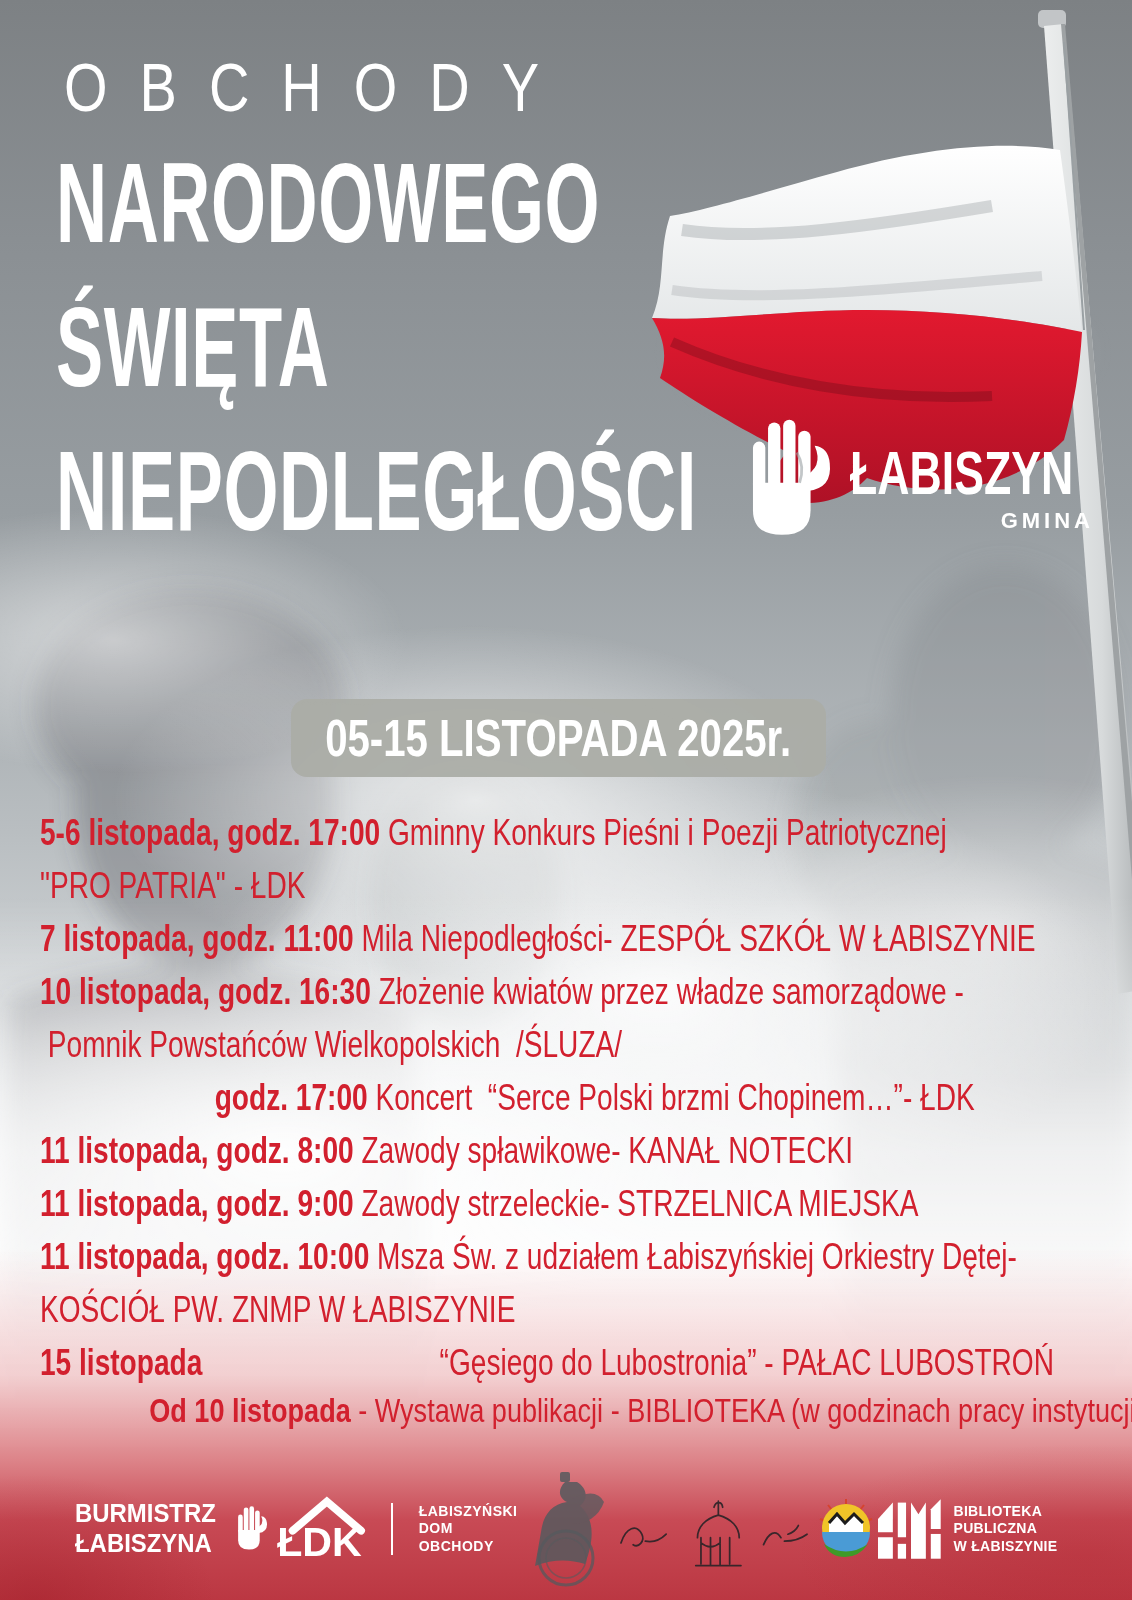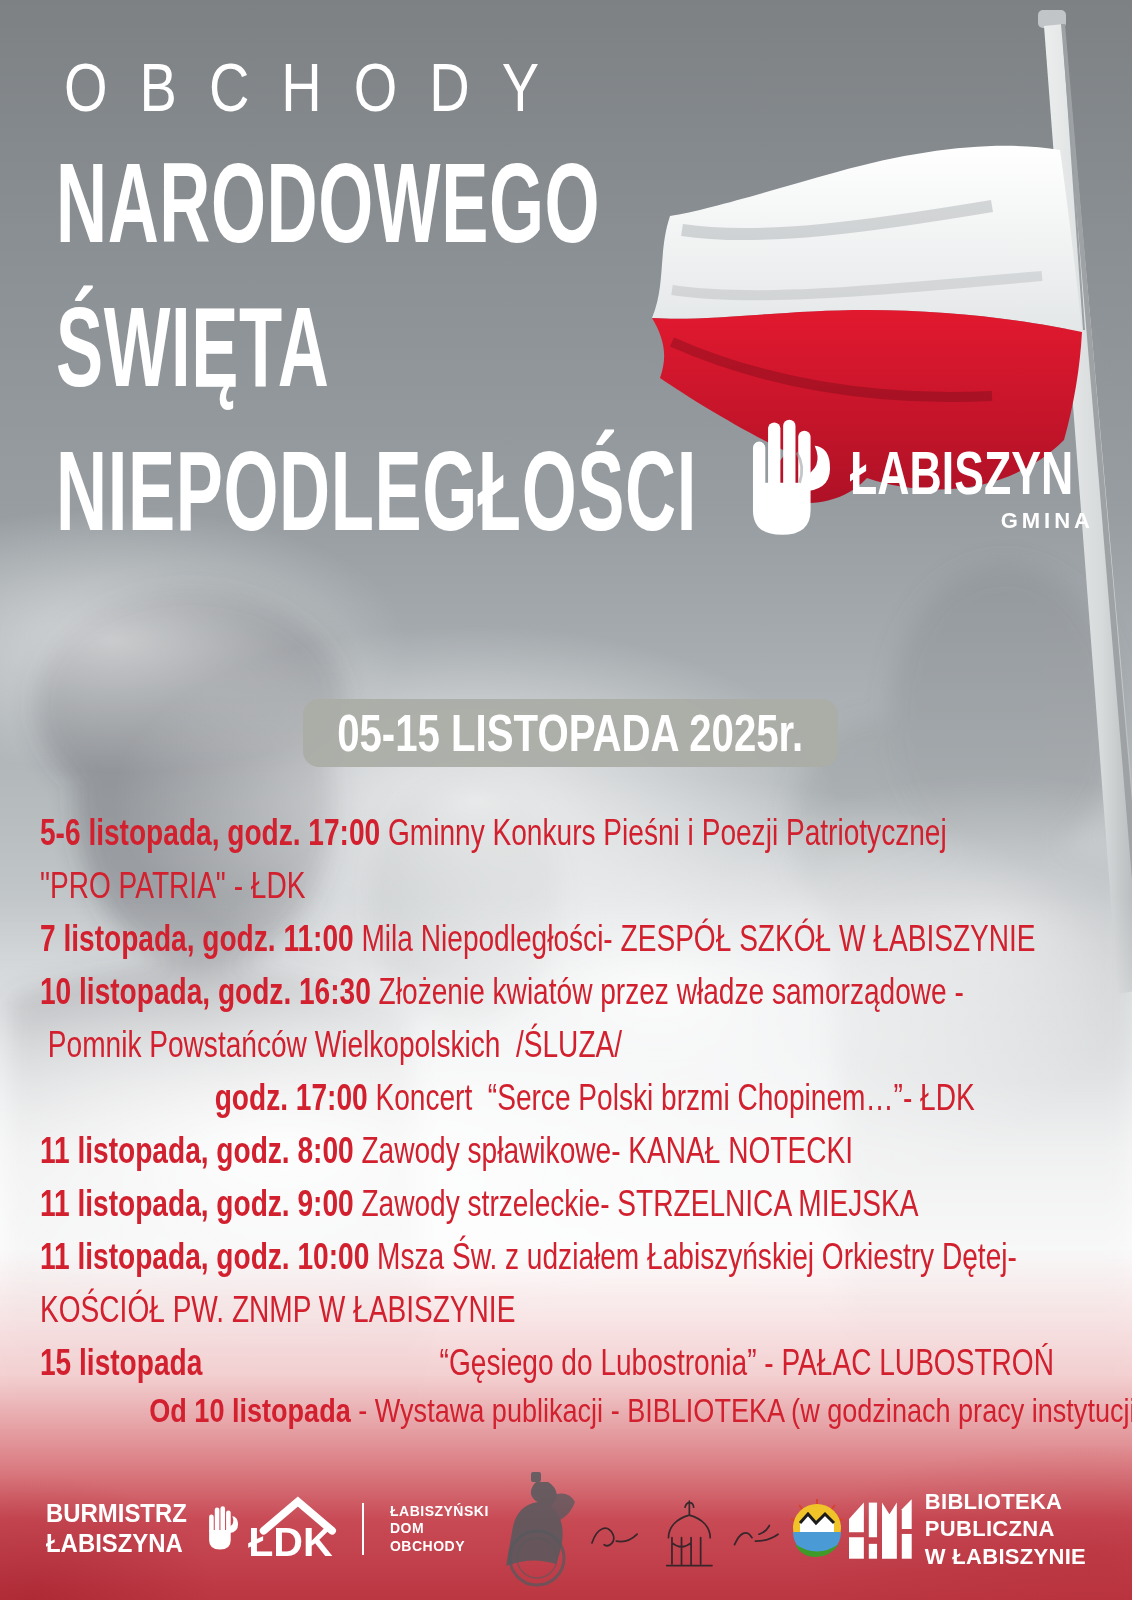--- a/index.html
+++ b/index.html
@@ -45,21 +45,21 @@
   }
   .t1{top:146px;} .t2{top:290px;} .t3{top:434px;}
 
   .gmina-logo{position:absolute;left:742px;top:410px;display:flex;align-items:flex-start;}
   .gmina-text{margin-left:12px;margin-top:32px;width:244px;}
   .gmina-name{color:#fff;font-weight:700;font-size:62px;line-height:1;white-space:nowrap;
     transform:scaleX(0.72);transform-origin:left top;}
   .gmina-sub{color:#fff;font-weight:700;font-size:22px;letter-spacing:4px;text-align:right;margin-top:4px;}
 
   .date-badge{
-    position:absolute;left:303px;top:699px;width:535px;height:68px;border-radius:16px;
+    position:absolute;left:291px;top:699px;width:535px;height:78px;border-radius:16px;
     background:rgba(171,173,167,.95);display:flex;align-items:center;justify-content:center;
   }
   .date-badge span{color:#fff;font-size:49px;font-weight:700;white-space:nowrap;
     transform:scaleX(0.82) scaleY(1.05);}
 
   .events{position:absolute;left:40px;top:806px;width:1400px;}
   .event-line{
     white-space:pre;font-size:36px;color:#d2202e;height:53px;line-height:53px;
     transform:scaleX(0.78);transform-origin:left center;
   }
@@ -77,21 +77,21 @@
     position:absolute;left:0;bottom:6px;width:1132px;height:130px;padding:0 44px;
     display:flex;align-items:center;justify-content:center;color:#fff;
   }
   .f-item{display:flex;align-items:center;}
   .b-text{font-weight:700;font-size:26px;line-height:1.15;transform:scaleX(.92);transform-origin:left center;white-space:nowrap;}
   .burmistrz svg{margin-left:6px;}
   .ldk-lines{font-weight:700;font-size:14px;line-height:1.25;border-left:2px solid #fff;
     padding-left:26px;margin-left:9px;letter-spacing:.5px;white-space:nowrap;}
   .pzw-text{font-weight:700;font-size:23px;line-height:1.2;text-align:center;white-space:nowrap;
     transform:scaleX(.95);}
-  .lib-lines{font-weight:700;font-size:22px;line-height:1.25;margin-left:10px;letter-spacing:.3px;white-space:nowrap;}
+  .lib-lines{font-weight:700;font-size:14px;line-height:1.25;margin-left:10px;letter-spacing:.3px;white-space:nowrap;}
 </style>
 </head>
 <body>
 
 <div class="poster">
 
   <svg class="ghosts" width="1132" height="1600">
     <filter id="gblur">
         <feGaussianBlur stdDeviation="12"></feGaussianBlur>
       </filter>

